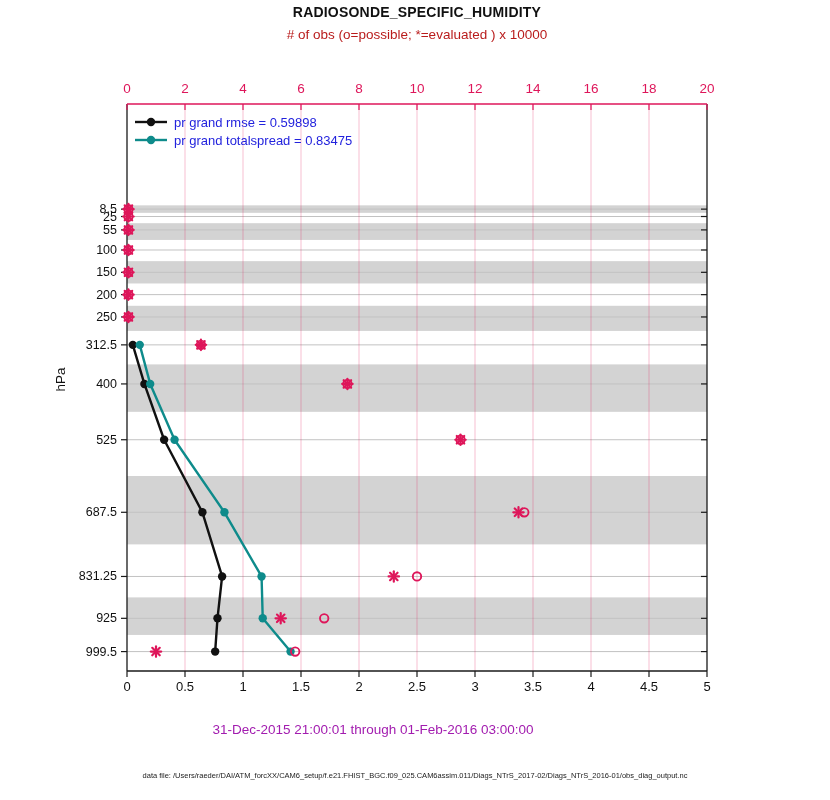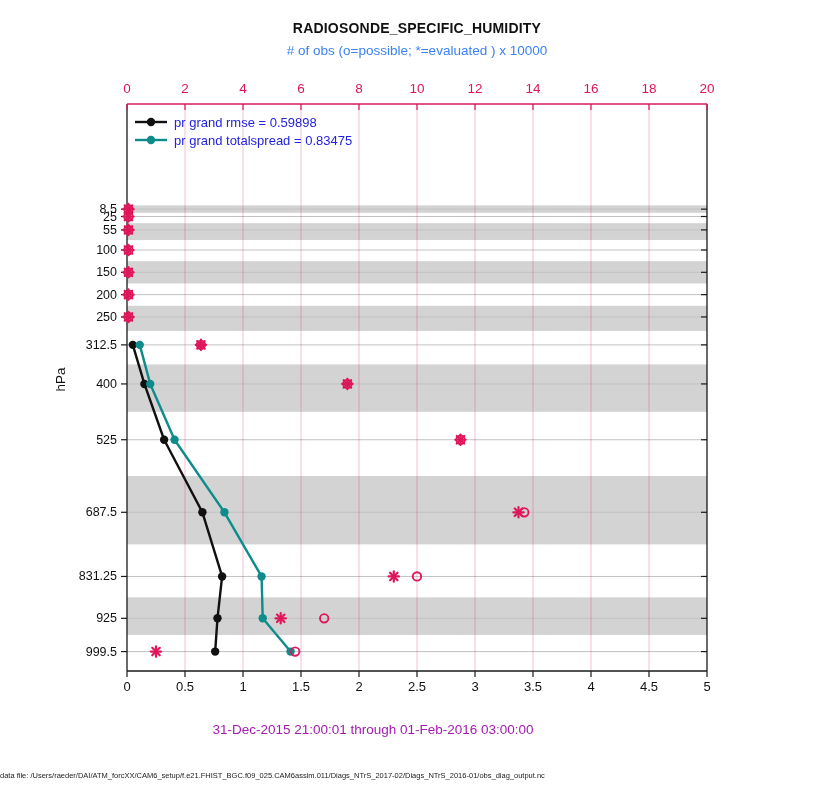--- a/index.html
+++ b/index.html
@@ -1,30 +1,30 @@
 <!DOCTYPE html>
 <html><head>
 <meta charset="utf-8">
 <style>
   html,body{margin:0;padding:0;background:#fff;}
   .figure{position:relative;width:830px;height:800px;background:#fff;
           font-family:"Liberation Sans", sans-serif;overflow:hidden;}
   .title-block{position:absolute;left:127px;top:0;width:580px;text-align:center;}
   .title1{margin-top:17px;font-size:13.5px;font-weight:bold;color:#111;}
-  .title2{margin-top:20px;font-size:14px;font-weight:bold;color:#111;letter-spacing:.2px;}
+  .title2{margin-top:4px;font-size:14px;font-weight:bold;color:#111;letter-spacing:.2px;}
   .obs-title{margin-top:7px;font-size:13.5px;color:#de165a;}
   #chart{position:absolute;left:0;top:0;}
   .legend{position:absolute;left:134px;top:113px;}
   .legend-row{display:flex;align-items:center;height:18px;}
   .legend-label{font-size:13px;color:#2323dd;margin-left:6px;white-space:pre;}
   .xlabel{position:absolute;left:127px;top:699px;width:580px;text-align:center;
           font-size:13.5px;color:#111;}
   .date-range{position:absolute;left:0;top:722px;width:746px;text-align:center;
           font-size:13.5px;color:#a21caf;}
-  .datafile{position:absolute;left:0;top:771px;width:830px;text-align:left;
+  .datafile{position:absolute;left:0;top:771px;width:830px;text-align:center;
           font-size:7.5px;color:#222;}
   .ylabel{position:absolute;left:30px;top:372px;width:60px;text-align:center;
           font-size:13.5px;color:#111;transform:rotate(-90deg);}
 </style>
 </head>
 <body>
 
 <div class="figure">
 
   <svg id="chart" width="830" height="800">
@@ -259,21 +259,21 @@
       <g stroke="#de165a" stroke-width="2.2" stroke-linecap="round">
         <line x1="150.8" x2="161.2" y1="651.5791338582677" y2="651.5791338582677"></line>
         <line x1="156" x2="156" y1="646.3791338582677" y2="656.7791338582678"></line>
         <line x1="152.256" x2="159.744" y1="647.8351338582677" y2="655.3231338582677"></line>
         <line x1="152.256" x2="159.744" y1="655.3231338582677" y2="647.8351338582677"></line>
       </g>
     </svg>
 
   <div class="title-block">
     <div class="title2">RADIOSONDE_SPECIFIC_HUMIDITY</div>
-    <div class="obs-title" id="obs-title" style="color: #3b82f6;"># of obs (o=possible; *=evaluated ) x 10000</div>
+    <div class="obs-title" id="obs-title" style="color: #b91c1c;"># of obs (o=possible; *=evaluated ) x 10000</div>
   </div>
 
   <div class="legend" id="legend">
       <div class="legend-row">
         <svg width="34" height="12">
           <line x1="1" x2="33" y1="6" y2="6" stroke="#111111" stroke-width="2.4"></line>
           <circle cx="17" cy="6" r="4.2" fill="#111111"></circle>
         </svg>
         <span class="legend-label" style="color: rgb(35, 35, 221);">pr grand rmse = 0.59898</span>
       </div>

